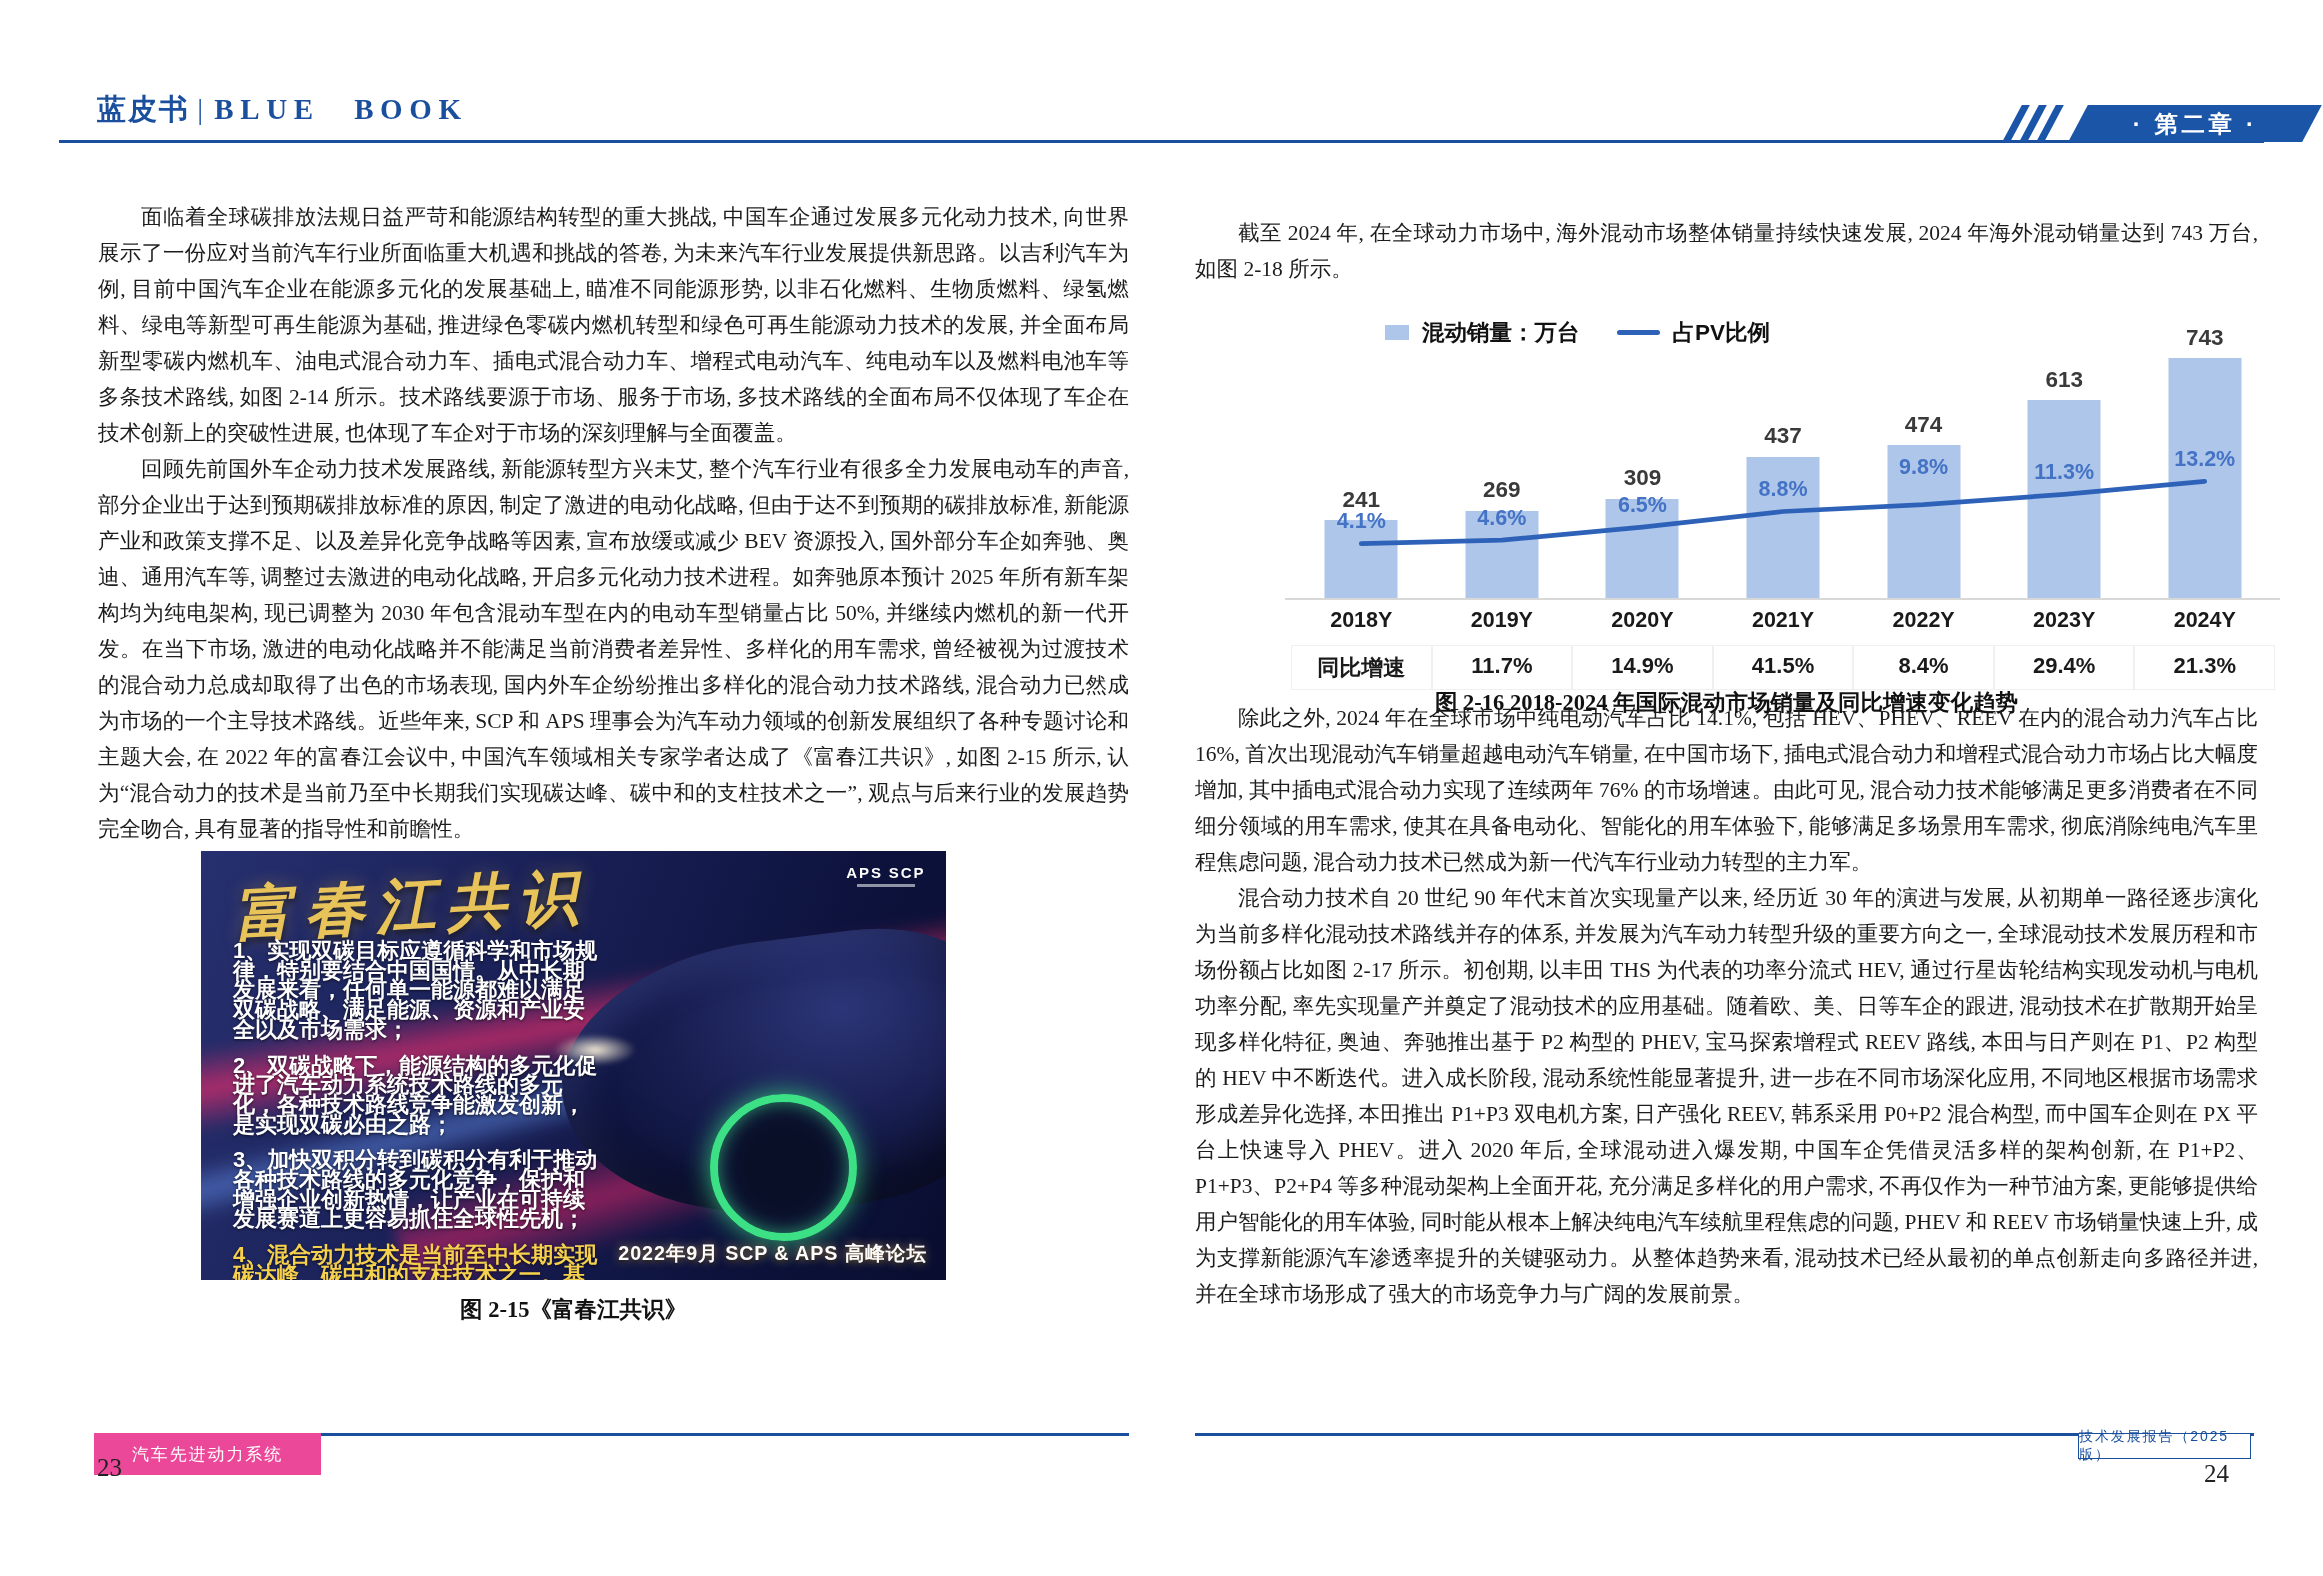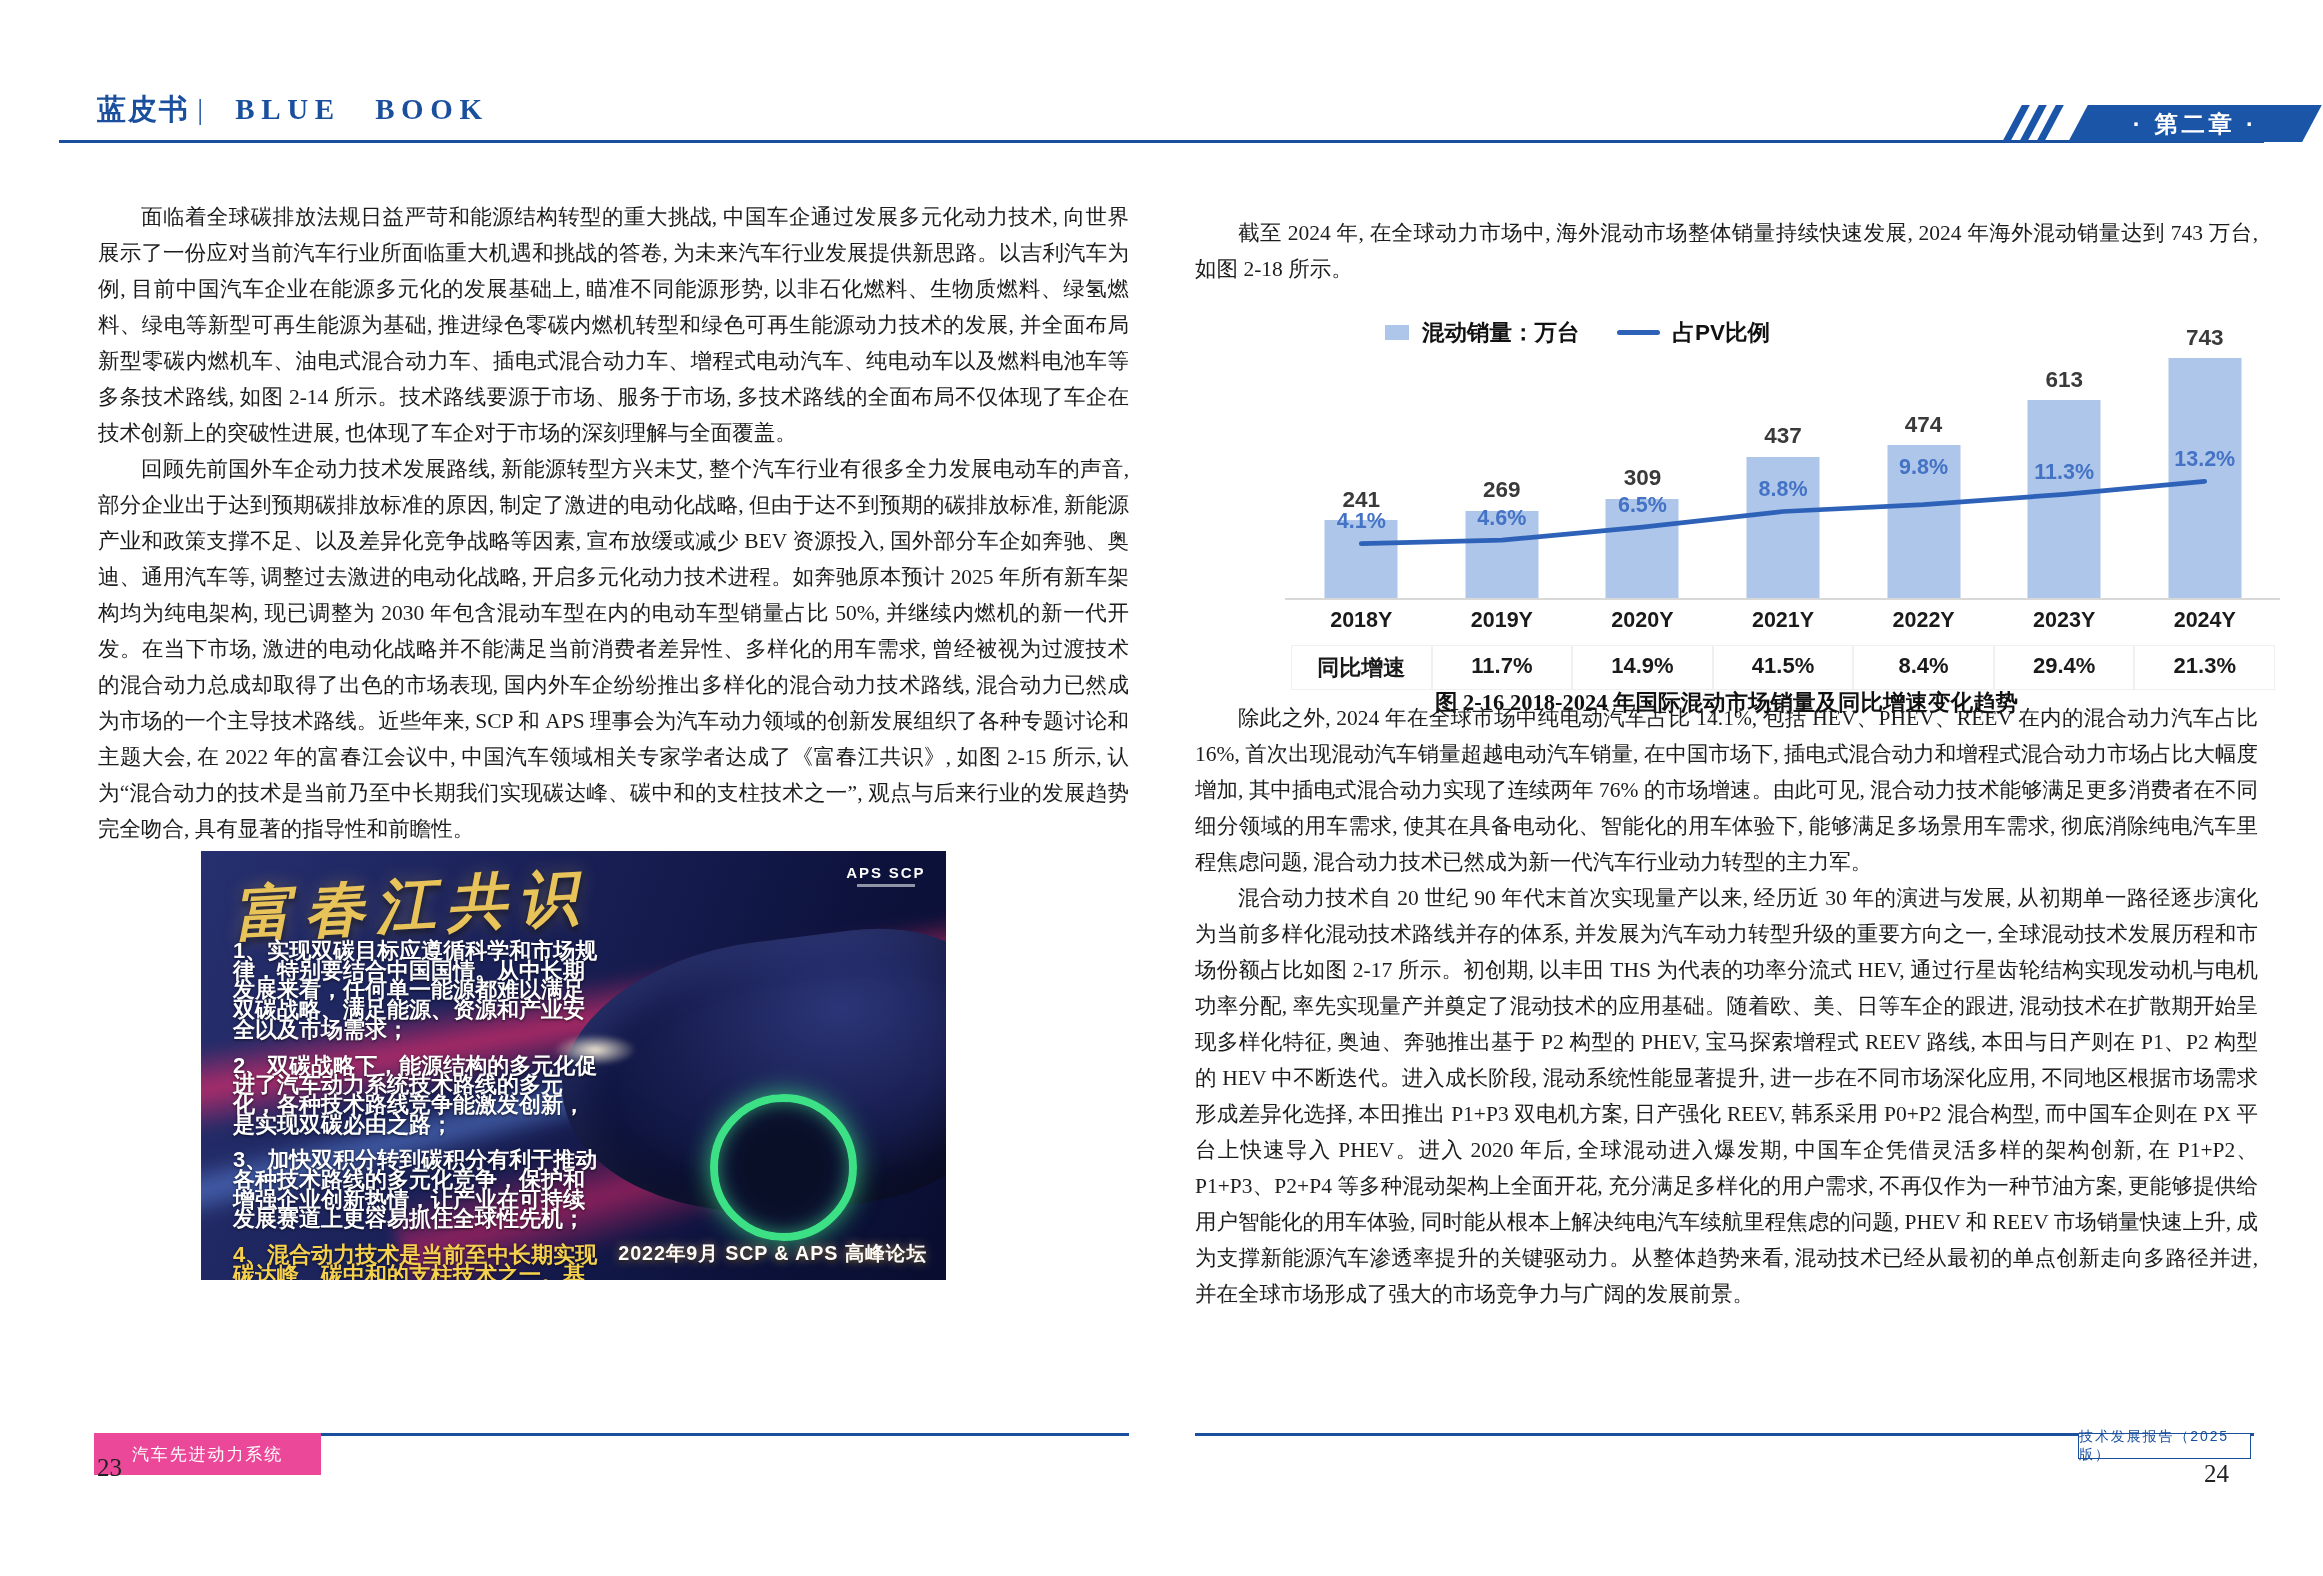--- a/index.html
+++ b/index.html
@@ -2,21 +2,21 @@
 <html style="font-size:15px"><head>
 <meta charset="utf-8">
 <style>
   html,body{margin:0;padding:0;background:#ffffff;}
   #page{position:relative;width:2324px;height:1577px;background:#ffffff;overflow:hidden;
         font-family:"Liberation Serif","DejaVu Serif",serif;color:#1f1f1f;}
 
   
   .hdr-logo{position:absolute;left:97px;top:90px;color:#1a4f9e;font-weight:bold;
             font-size:29px;letter-spacing:1.9px;white-space:nowrap;}
-  .hdr-logo .en{letter-spacing:6.6px;word-spacing:20.6px;margin-left:21px;}
+  .hdr-logo .en{letter-spacing:6.6px;word-spacing:20.6px;margin-left:0;}
   .hdr-logo .div{font-weight:normal;margin:0 9.4px 0 7.5px;}
   .hdr-rule{position:absolute;left:59px;top:140px;width:2205px;height:2.8px;background:#1a4f9e;}
   .badge-wrap{position:absolute;left:2012px;top:105px;height:37px;}
   .stripe{position:absolute;top:0;width:7.5px;height:37px;background:#1a55a8;transform:skewX(-28deg);}
   .badge{position:absolute;left:66px;top:0;width:234px;height:37px;background:#1a55a8;
          transform:skewX(-28deg);display:flex;align-items:center;justify-content:center;}
   .badge span{transform:skewX(28deg);color:#fff;font-size:23.4px;font-weight:bold;letter-spacing:3.7px;
               font-family:"Liberation Sans","DejaVu Sans",sans-serif;}
 
   
@@ -136,20 +136,21 @@
       <div class="u"></div>
     </div>
     <div class="poster-items">
       <div>1、实现双碳目标应遵循科学和市场规律，特别要结合中国国情。从中长期发展来看，任何单一能源都难以满足双碳战略、满足能源、资源和产业安全以及市场需求；</div>
       <div>2、双碳战略下，能源结构的多元化促进了汽车动力系统技术路线的多元化，各种技术路线竞争能激发创新，是实现双碳必由之路；</div>
       <div>3、加快双积分转到碳积分有利于推动各种技术路线的多元化竞争，保护和增强企业创新热情，让产业在可持续发展赛道上更容易抓住全球性先机；</div>
       <div class="gold">4、混合动力技术是当前至中长期实现碳达峰、碳中和的支柱技术之一。基于碳中性燃料的高效混合动力可以支撑未来碳中和的实现。</div>
     </div>
     <div class="poster-event">2022年9月 SCP &amp; APS 高峰论坛</div>
   </div>
+  <div id="cap-215" class="fig-caption">图 2-15《富春江共识》</div>
 
   <div id="right-text-top" class="textcol">
     <p>截至 2024 年, 在全球动力市场中, 海外混动市场整体销量持续快速发展, 2024 年海外混动销量达到 743 万台, 如图 2-18 所示。</p>
   </div>
 
   <div id="chart">
     <div id="chart-cols">
         <div class="ccol" style="width: 141px;">
           <div class="bar" style="height: 78px; background: rgb(174, 198, 234);"></div>
           <div class="bval" style="bottom: 85px;">241</div>

